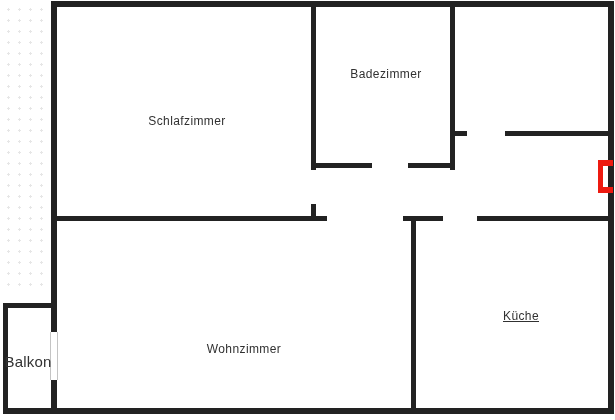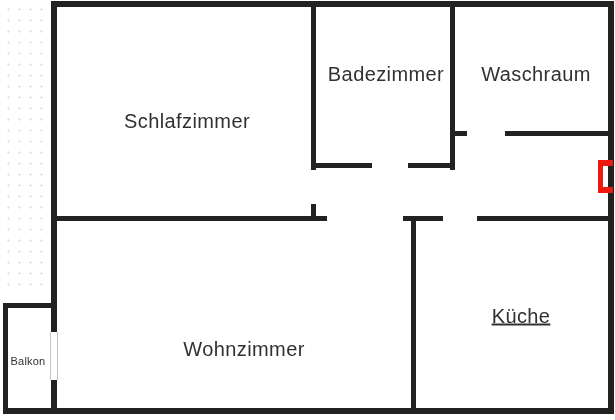--- a/index.html
+++ b/index.html
@@ -41,29 +41,29 @@
     background:transparent;
     border-left:5px solid var(--door-red);
     border-top:6px solid var(--door-red);
     border-bottom:6px solid var(--door-red);
   }
   .room-label{
     position:absolute;
     transform:translate(-50%,-50%);
     white-space:nowrap;
     color:var(--room-label);
-    font-size:20px;
+    font-size:12px;
     letter-spacing:0.4px;
   }
   .label-schlafzimmer{left:187px;top:93px;margin-top:28px;}
   .label-badezimmer{left:386px;top:74px;}
   .label-waschraum{left:536px;top:74px;}
   .label-wohnzimmer{left:244px;top:317px;margin-top:32px;}
   .label-kueche{left:521px;top:316px;text-decoration:underline;}
-  .label-balkon{left:28px;top:361px;font-size:11px;letter-spacing:0.2px;}
+  .label-balkon{left:28px;top:361px;font-size:15px;letter-spacing:0.2px;}
   .label-eingang{
     left:562px;top:176px;
     font-size:19px;
     color:var(--eingang-label);
     letter-spacing:0.2px;
   }
 </style>
 </head>
 <body>
 
@@ -92,18 +92,17 @@
   <div class="wall" style="left:311px;top:204px;width:5px;height:17px"></div>
   <div class="wall" style="left:403px;top:216px;width:40px;height:5px"></div>
   <div class="wall" style="left:477px;top:216px;width:137px;height:5px"></div>
 
   <div class="wall" style="left:411px;top:216px;width:5px;height:198px"></div>
 
   <div class="entrance-door"></div>
 
   <div class="room-label label-schlafzimmer">Schlafzimmer</div>
   <div class="room-label label-badezimmer">Badezimmer</div>
-  <div class="room-label label-waschraum">Waschraum</div>
   <div class="room-label label-wohnzimmer">Wohnzimmer</div>
   <div class="room-label label-kueche">Küche</div>
   <div class="room-label label-balkon">Balkon</div>
 
 </div>
 
 </body></html>

